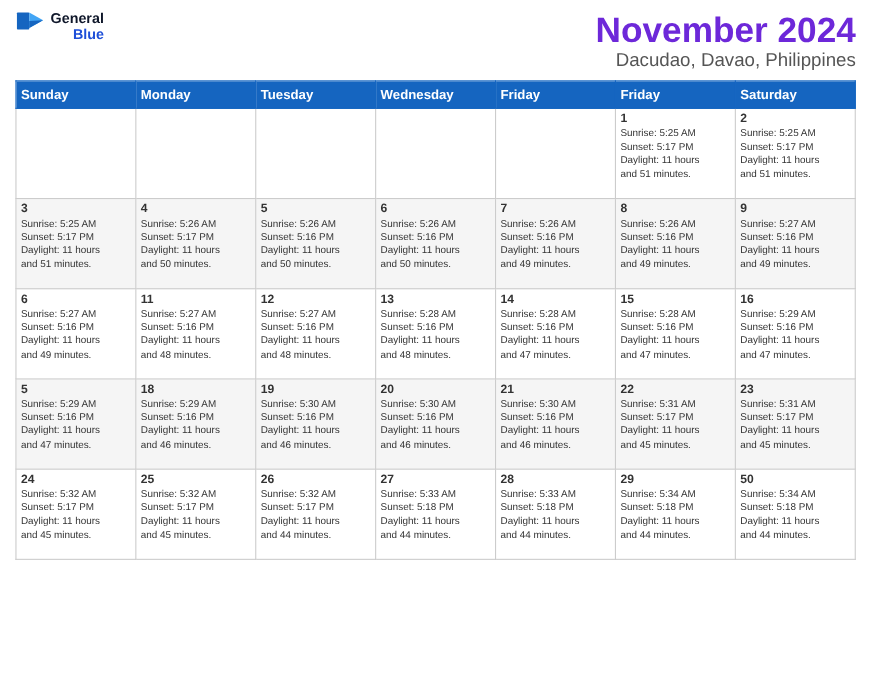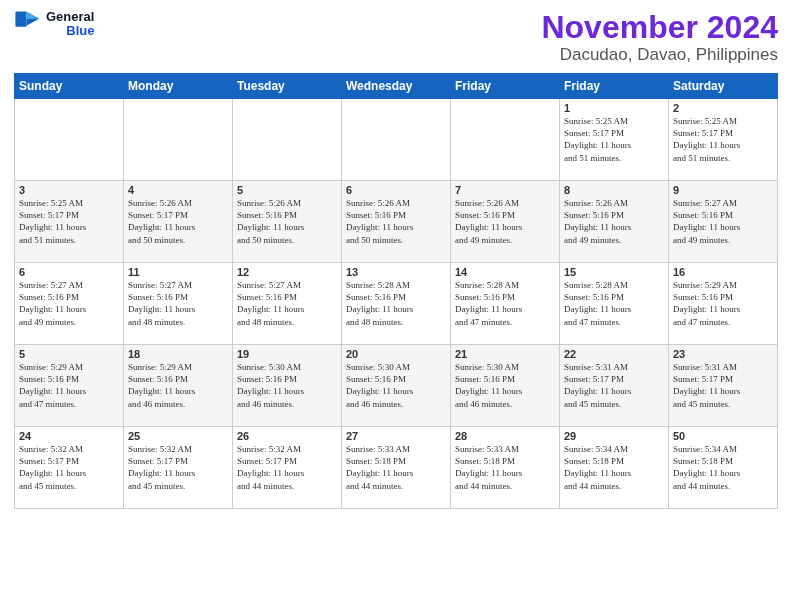--- a/index.html
+++ b/index.html
@@ -81,21 +81,20 @@
     }
     .day-num {
       font-size: 11px;
       font-weight: bold;
       margin-bottom: 1px;
     }
     .day-info {
       font-size: 9px;
       line-height: 1.35;
       color: #333;
-      font-family: Liberation Serif, serif;
     }
     .empty-cell {
       background: #fff !important;
     }
   </style>
 </head>
 <body>
 
 <div class="page">
   <div class="header">

